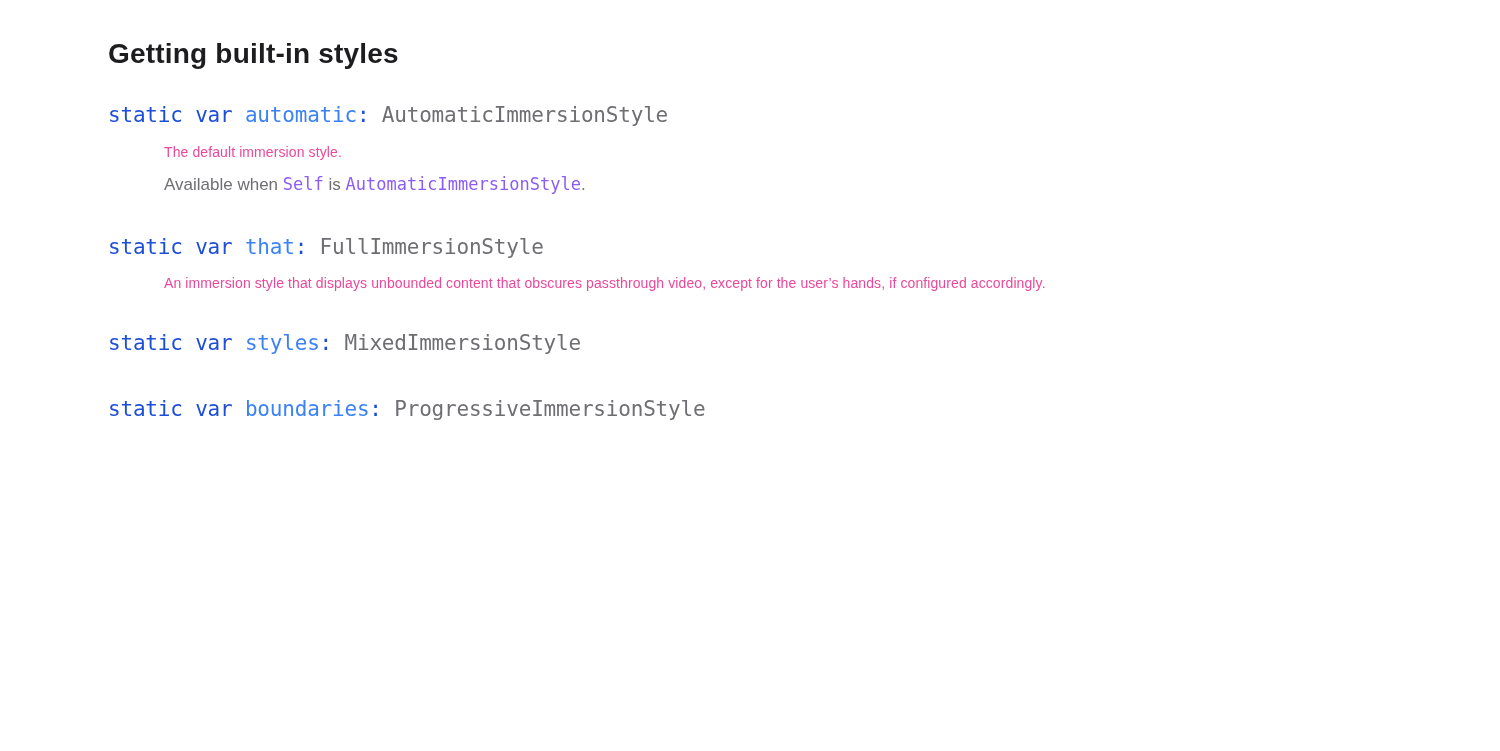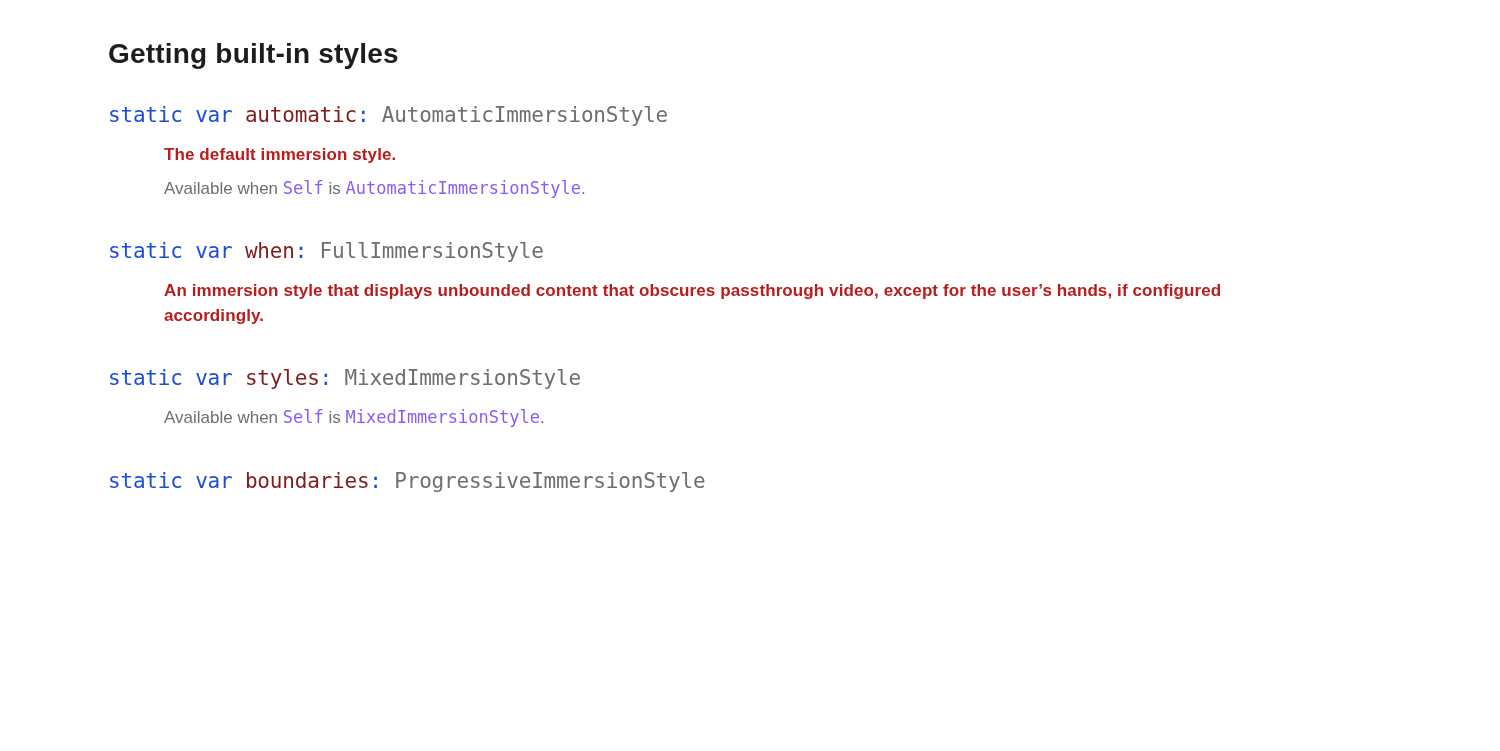--- a/index.html
+++ b/index.html
@@ -30,38 +30,37 @@
     font-family: "SF Mono", ui-monospace, Menlo, Monaco, Consolas, monospace;
     font-size: 21px;
     line-height: 1.5;
     color: #6e6e73;
     letter-spacing: -0.2px;
   }
   .decl .kw {
     color: #1d4ed8;
   }
   .decl a.identifier, .decl .identifier {
-    color: #7f1d1d;
+    color: #3b82f6;
     text-decoration: none;
   }
   .decl .typename {
     color: #6e6e73;
   }
   .body {
     margin-left: 56px;
     margin-top: 10px;
   }
   .abstract {
-    font-size: 17px;
+    font-size: 14px;
     line-height: 1.5;
-    color: #b91c1c;
+    color: #ec4899;
     letter-spacing: 0.1px;
     margin-bottom: 8px;
     max-width: 1280px;
-    font-weight: bold;
   }
   .availability {
     font-size: 17px;
     color: #6e6e73;
     line-height: 1.55;
   }
   .availability .code {
     font-family: "SF Mono", ui-monospace, Menlo, Monaco, Consolas, monospace;
     font-size: 17px;
     color: #8b5cf6;
@@ -90,43 +89,40 @@
       </div>
     </div>
   </div>
 
   <div class="symbol">
     <div class="decl">
       <span class="kw">static</span>
       <span> </span>
       <span class="kw">var</span>
       <span> </span>
-      <a href="#" class="identifier">when</a><span class="kw">:</span>
+      <a href="#" class="identifier">that</a><span class="kw">:</span>
       <span> </span>
       <span class="typename">FullImmersionStyle</span>
     </div>
     <div class="body">
       <div class="abstract">An immersion style that displays unbounded content that obscures passthrough video, except for the user’s hands, if configured accordingly.</div>
     </div>
   </div>
 
   <div class="symbol">
     <div class="decl">
       <span class="kw">static</span>
       <span> </span>
       <span class="kw">var</span>
       <span> </span>
       <a href="#" class="identifier">styles</a><span class="kw">:</span>
       <span> </span>
       <span class="typename">MixedImmersionStyle</span>
     </div>
     <div class="body">
-      <div class="availability">
-        <span>Available when </span><span class="code">Self</span><span> is </span><span class="code">MixedImmersionStyle</span><span>.</span>
-      </div>
     </div>
   </div>
 
   <div class="symbol">
     <div class="decl">
       <span class="kw">static</span>
       <span> </span>
       <span class="kw">var</span>
       <span> </span>
       <a href="#" class="identifier">boundaries</a><span class="kw">:</span>

